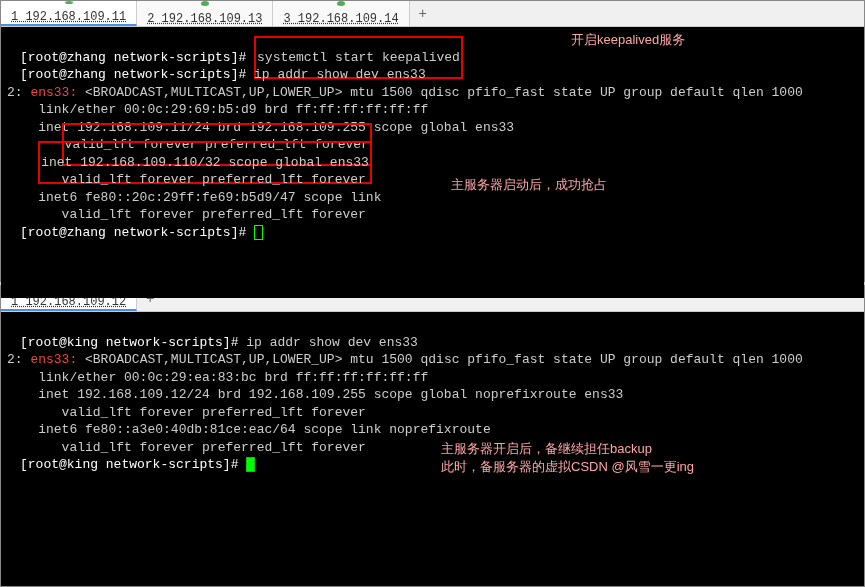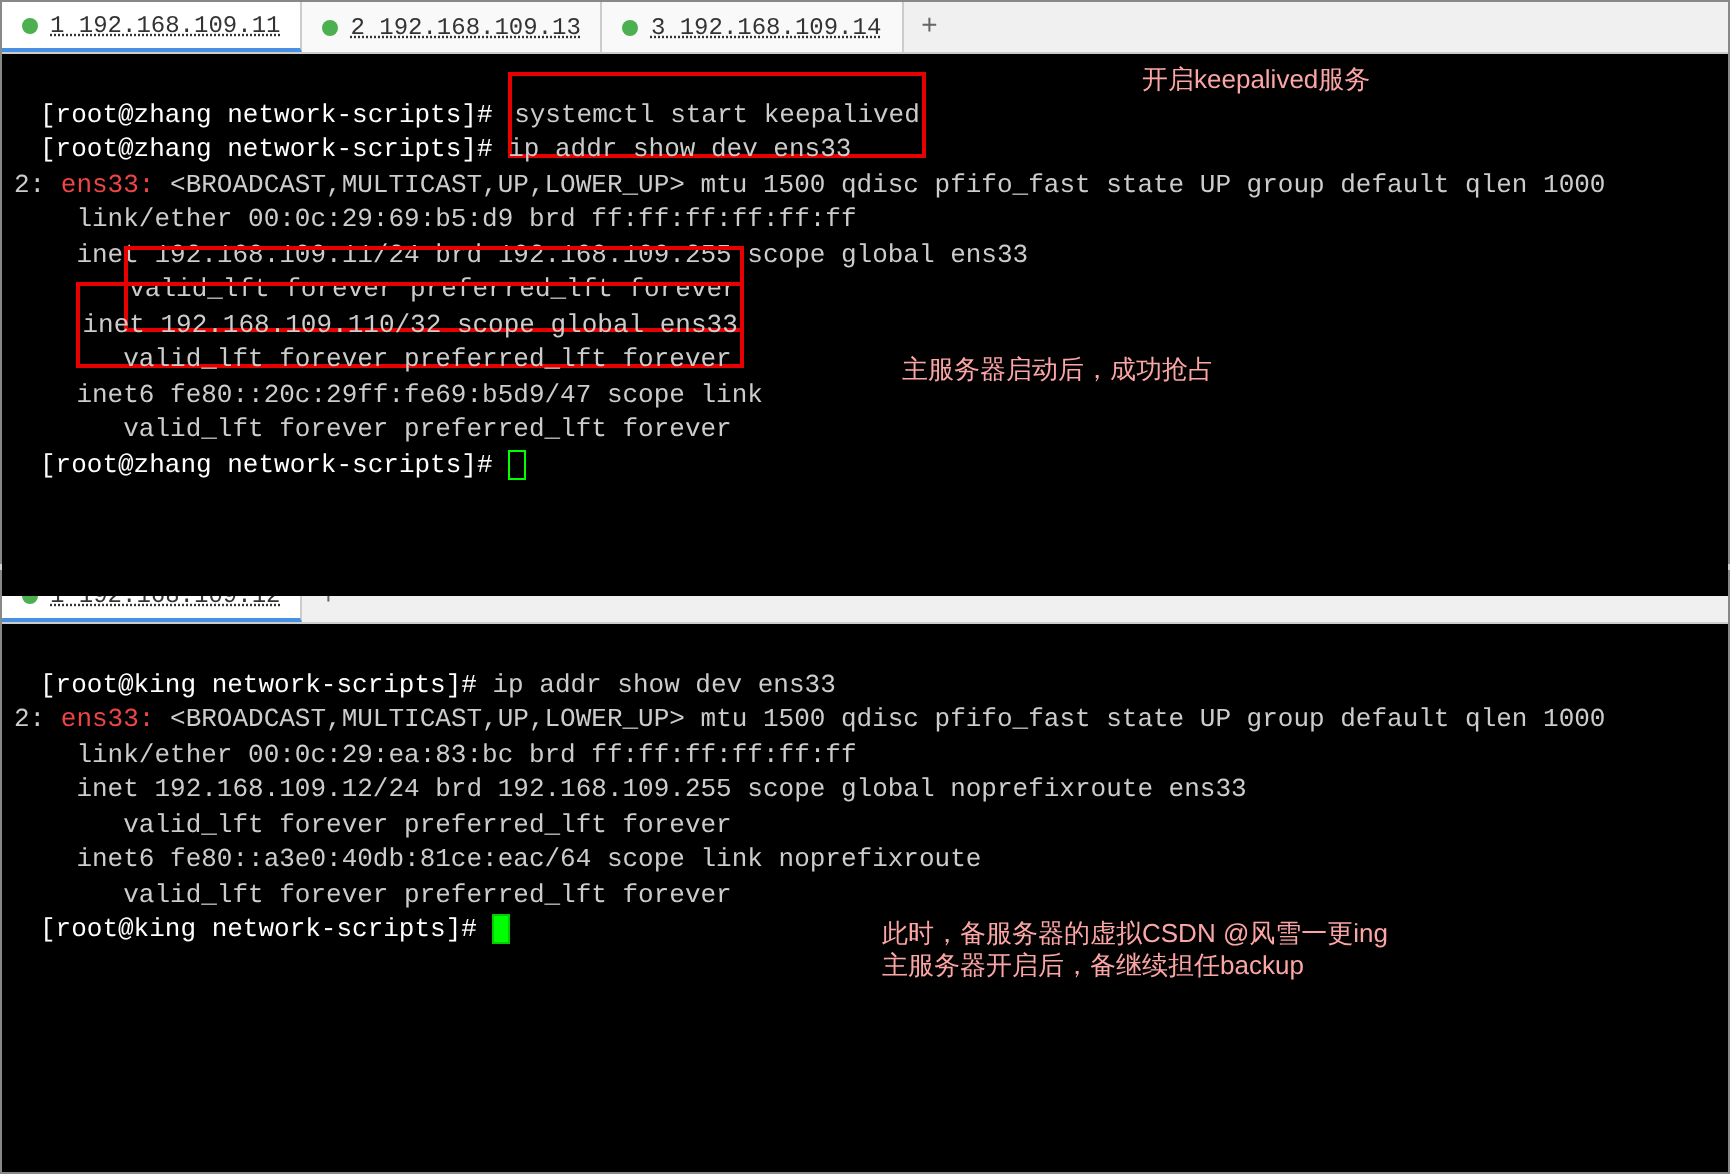--- a/index.html
+++ b/index.html
@@ -28,20 +28,21 @@
       display: flex;
       align-items: center;
       padding: 0 10px;
       border-right: 1px solid #ccc;
       background: #f9f9f9;
       color: #333;
       font-size: 12px;
       gap: 6px;
       min-width: 100px;
       cursor: pointer;
+      flex-direction: column;
     }
     .tab.active {
       background: #fff;
       border-bottom: 2px solid #4a90e2;
     }
     .tab-dot {
       width: 8px; height: 8px;
       border-radius: 50%;
       background: #4caf50;
     }
@@ -134,16 +135,16 @@
   </div>
   <div class="terminal" style="height:272px;">
 <span class="prompt"><span>[root@king</span><span> network-scripts]# </span></span><span>ip addr show dev ens33</span>
 <span><span>2: </span><span class="orange">ens33:</span><span> &lt;BROADCAST,MULTICAST,UP,LOWER_UP&gt; mtu 1500 qdisc pfifo_fast state UP group default qlen 1000</span></span>
 <span>    link/ether 00:0c:29:ea:83:bc brd ff:ff:ff:ff:ff:ff</span>
 <span>    inet 192.168.109.12/24 brd 192.168.109.255 scope global noprefixroute ens33</span>
 <span>       valid_lft forever preferred_lft forever</span>
 <span>    inet6 fe80::a3e0:40db:81ce:eac/64 scope link noprefixroute</span>
 <span>       valid_lft forever preferred_lft forever</span>
 <span class="prompt"><span>[root@king</span><span> network-scripts]# </span></span><span class="cursor"></span>
-    <div class="annotation" style="top:128px; left:440px;margin-top:34px;">主服务器开启后，备继续担任backup</div>
+    <div class="annotation" style="top:128px; left:440px;">主服务器开启后，备继续担任backup</div>
     <div class="annotation" style="top:146px; left:440px;">此时，备服务器的虚拟CSDN @风雪一更ing</div>
   </div>
 </div>
 
 </body></html>

